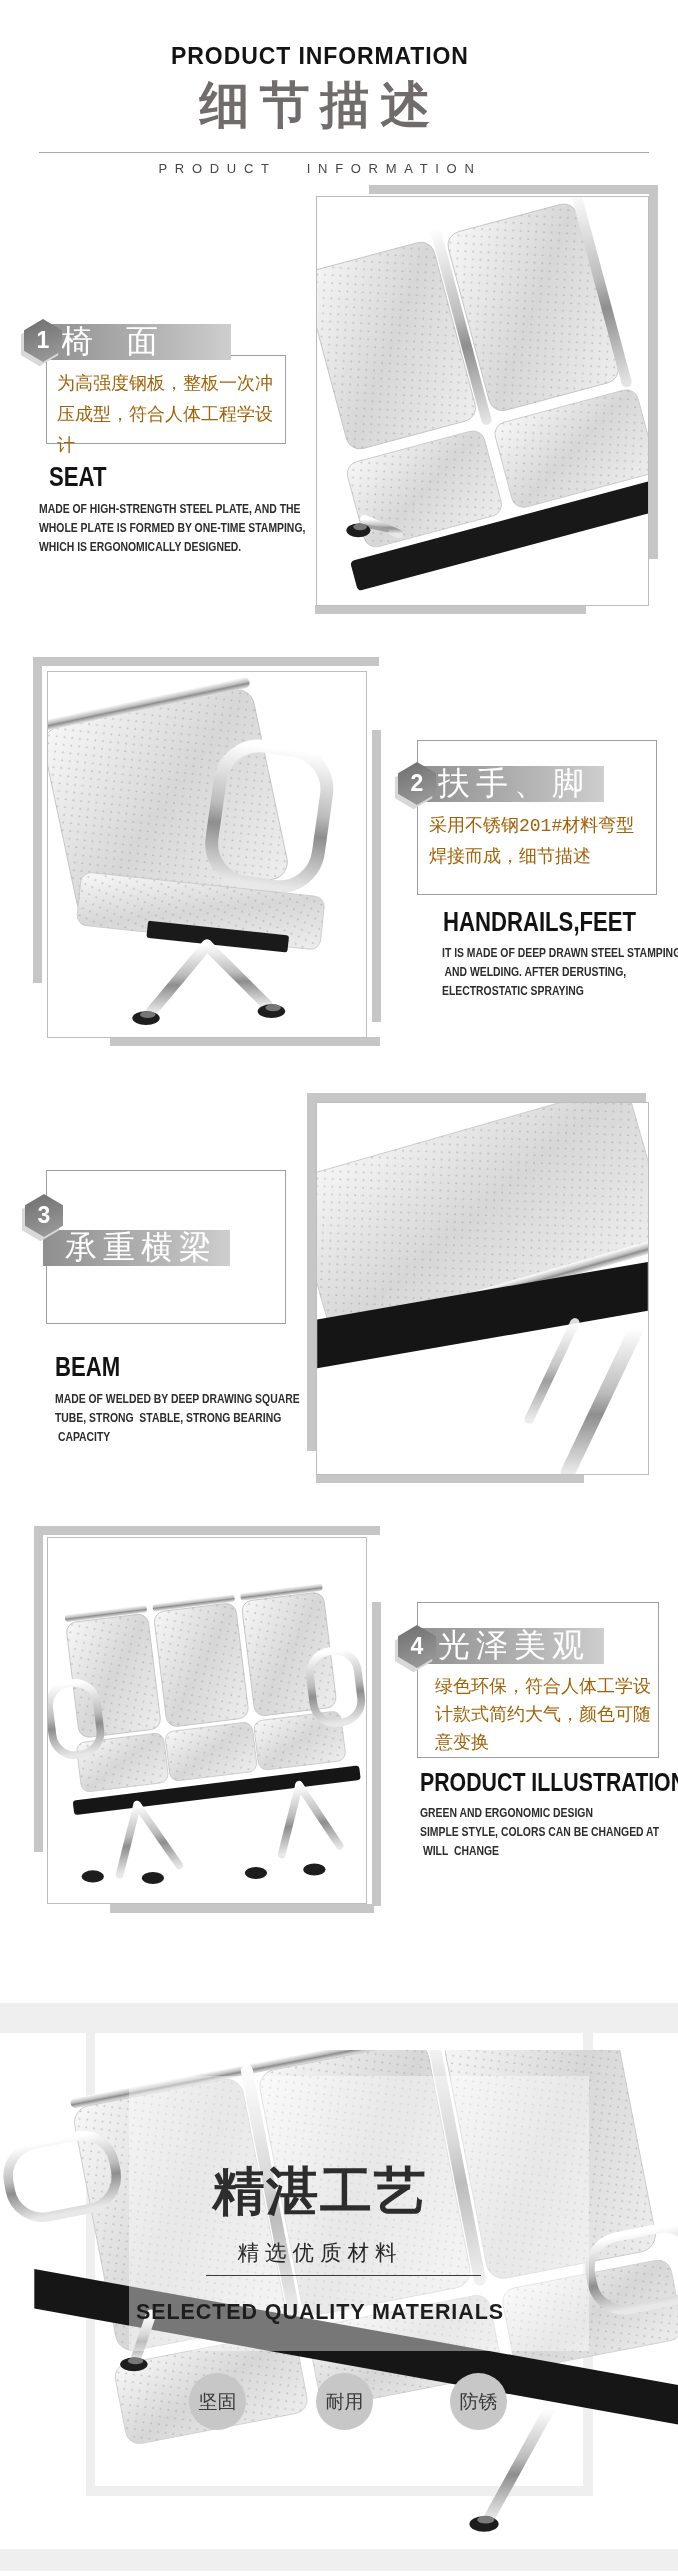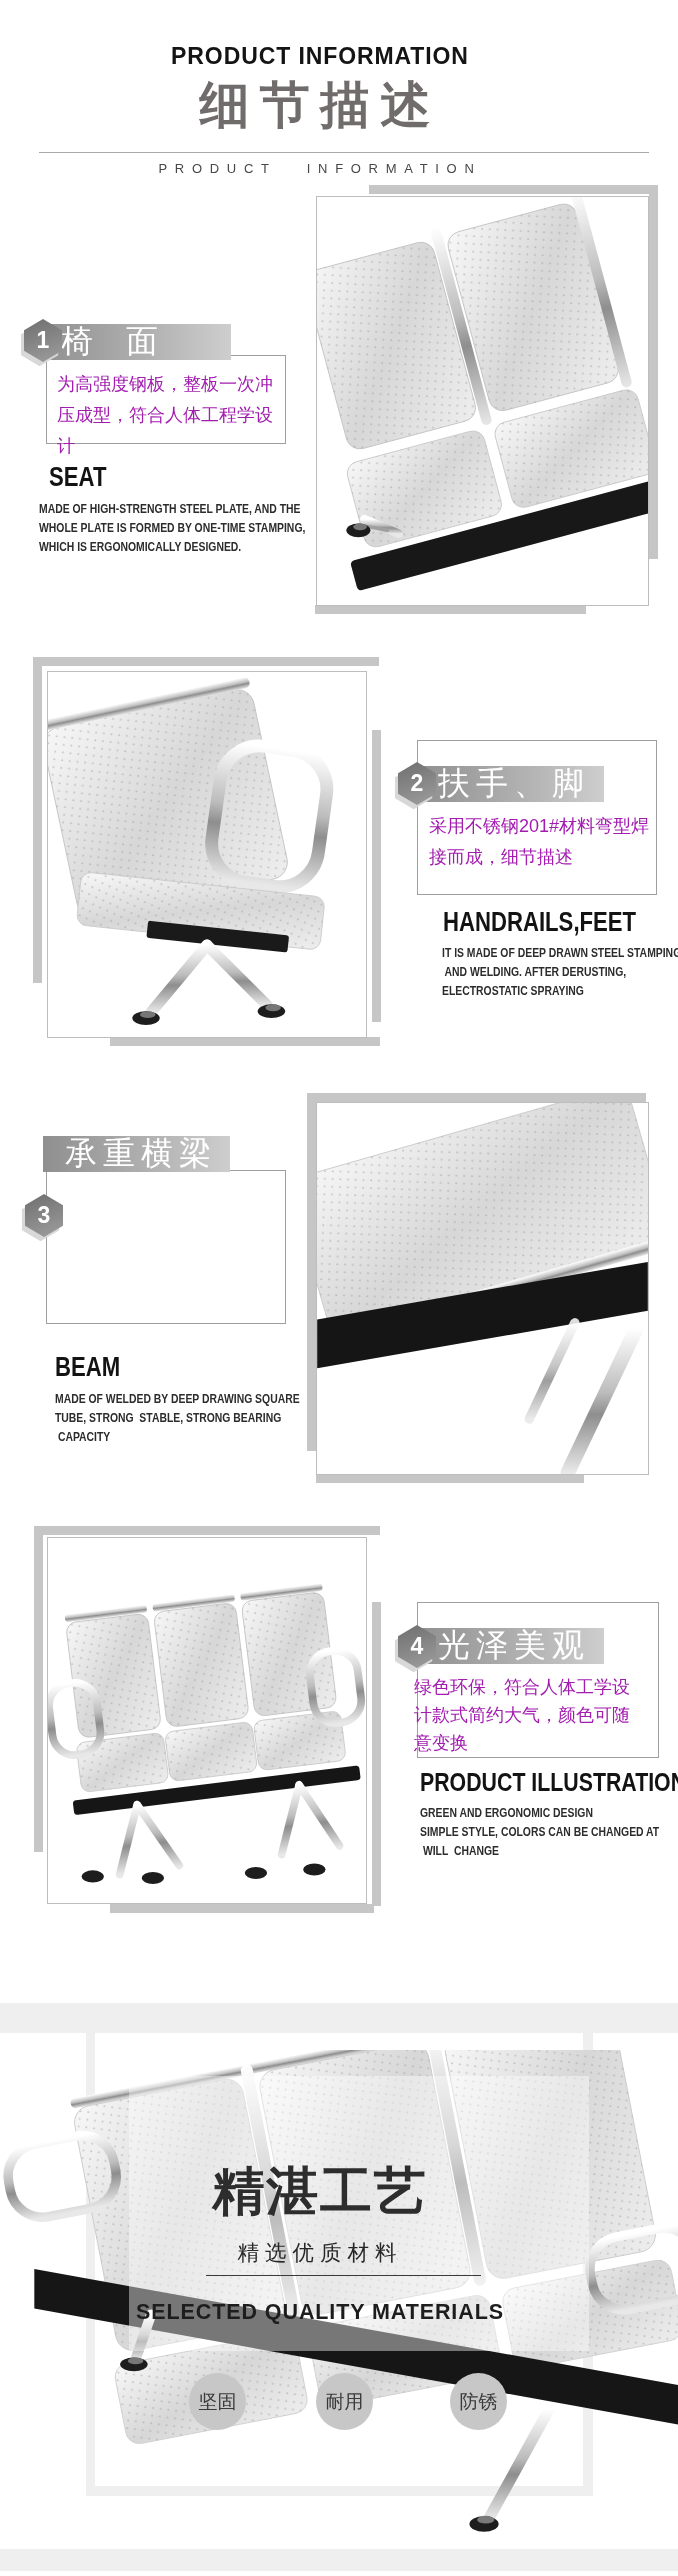--- a/index.html
+++ b/index.html
@@ -17,21 +17,21 @@
   .tbox{position:absolute;border:0.9px solid #9f9f9f;background:#fff;z-index:1;}
   .banner{position:absolute;height:36px;z-index:2;display:flex;align-items:center;
           background:linear-gradient(90deg,#8f8f8f 0%,#b3b3b3 60%,#cecece 100%);
           color:#fff;font-size:32px;letter-spacing:6px;padding-left:22px;box-sizing:border-box;}
   .badge{position:absolute;width:38px;height:43px;z-index:3;}
   .hx{position:absolute;left:0;top:0;width:100%;height:100%;
       clip-path:polygon(50% 0,100% 26%,100% 74%,50% 100%,0 74%,0 26%);}
   .hx.back{background:#d8d8d8;transform:translate(-3.4px,4.3px);}
   .hx.front{background:linear-gradient(160deg,#6e6e6e,#9e9e9e);color:#fff;display:flex;
             align-items:center;justify-content:center;font-size:23px;font-weight:700;}
-  .zh{position:absolute;font-size:18px;line-height:31px;color:#a21caf;z-index:2;}
+  .zh{position:absolute;font-size:18px;line-height:31px;color:#a16207;z-index:2;font-family:Liberation Mono, monospace;}
   .h-en{position:absolute;font-size:27px;font-weight:700;color:#131313;white-space:nowrap;
         transform:scaleX(.82);transform-origin:left center;}
   .en{position:absolute;font-size:13px;line-height:19px;font-weight:700;color:#2c2c2c;
       transform:scaleX(.8);transform-origin:left top;}
   .en div{white-space:pre;}
   .graypanel{position:absolute;background:#efefef;}
   .whitepanel{position:absolute;background:#ffffff;}
   .wash{position:absolute;background:rgba(255,255,255,.42);z-index:3;}
   .bt{z-index:4;}
   .b-title{top:2157px;font-size:52px;font-weight:700;color:#2d2d2d;letter-spacing:1.7px;}
@@ -160,21 +160,21 @@
       <polygon points="0,252 385,185 385,242 0,309" fill="#151515"></polygon>
       <path d="M372 262 L292 430" stroke="url(#gChrome)" stroke-width="17" stroke-linecap="round"></path>
       <path d="M300 256 L247 368" stroke="url(#gChrome)" stroke-width="11" stroke-linecap="round" opacity=".85"></path>
     </svg>
   </div>
   <div class="tbox" style="left:46px;top:1170px;width:238px;height:152px;"></div>
   <div class="badge" style="left:25px;top:1194px;">
     <div class="hx back"></div>
     <div class="hx front">3</div>
   </div>
-  <div class="banner" style="left:43px;top:1136px;width:187px;">承重横梁</div>
+  <div class="banner" style="left:43px;top:1230px;width:187px;">承重横梁</div>
   <div class="h-en" style="left:55px;top:1352px;">BEAM</div>
   <div class="en" style="left:55px;top:1389px;">
     <div>MADE OF WELDED BY DEEP DRAWING SQUARE</div>
     <div>TUBE, STRONG  STABLE, STRONG BEARING</div>
     <div> CAPACITY</div>
   </div>
 
   <div class="bar" style="left:34px;top:1526px;width:346px;height:8.6px;"></div>
   <div class="bar" style="left:34px;top:1534px;width:8.6px;height:318px;"></div>
   <div class="bar" style="left:372px;top:1602px;width:8.6px;height:304px;"></div>
@@ -208,21 +208,21 @@
       <ellipse cx="242" cy="390" rx="13" ry="7" fill="#1d1d1d"></ellipse>
       <ellipse cx="310" cy="386" rx="13" ry="7" fill="#1d1d1d"></ellipse>
     </svg>
   </div>
   <div class="tbox" style="left:417px;top:1602px;width:240px;height:154px;"></div>
   <div class="badge" style="left:398px;top:1625px;">
     <div class="hx back"></div>
     <div class="hx front">4</div>
   </div>
   <div class="banner" style="left:416px;top:1628px;width:188px;">光泽美观</div>
-  <div class="zh" style="left:414px;top:1673px;width:222px;line-height:28px;">绿色环保，符合人体工学设计款式简约大气，颜色可随意变换</div>
+  <div class="zh" style="left:435px;top:1673px;width:222px;line-height:28px;">绿色环保，符合人体工学设计款式简约大气，颜色可随意变换</div>
   <div class="h-en" style="left:420px;top:1767px;font-size:26px;">PRODUCT ILLUSTRATION</div>
   <div class="en" style="left:420px;top:1803px;">
     <div>GREEN AND ERGONOMIC DESIGN</div>
     <div>SIMPLE STYLE, COLORS CAN BE CHANGED AT</div>
     <div> WILL  CHANGE</div>
   </div>
 
   <div class="graypanel" style="left:0;top:2003px;width:678px;height:30px;"></div>
   <div class="graypanel" style="left:86px;top:2033px;width:507px;height:463px;"></div>
   <div class="whitepanel" style="left:95px;top:2033px;width:488px;height:453px;"></div>

